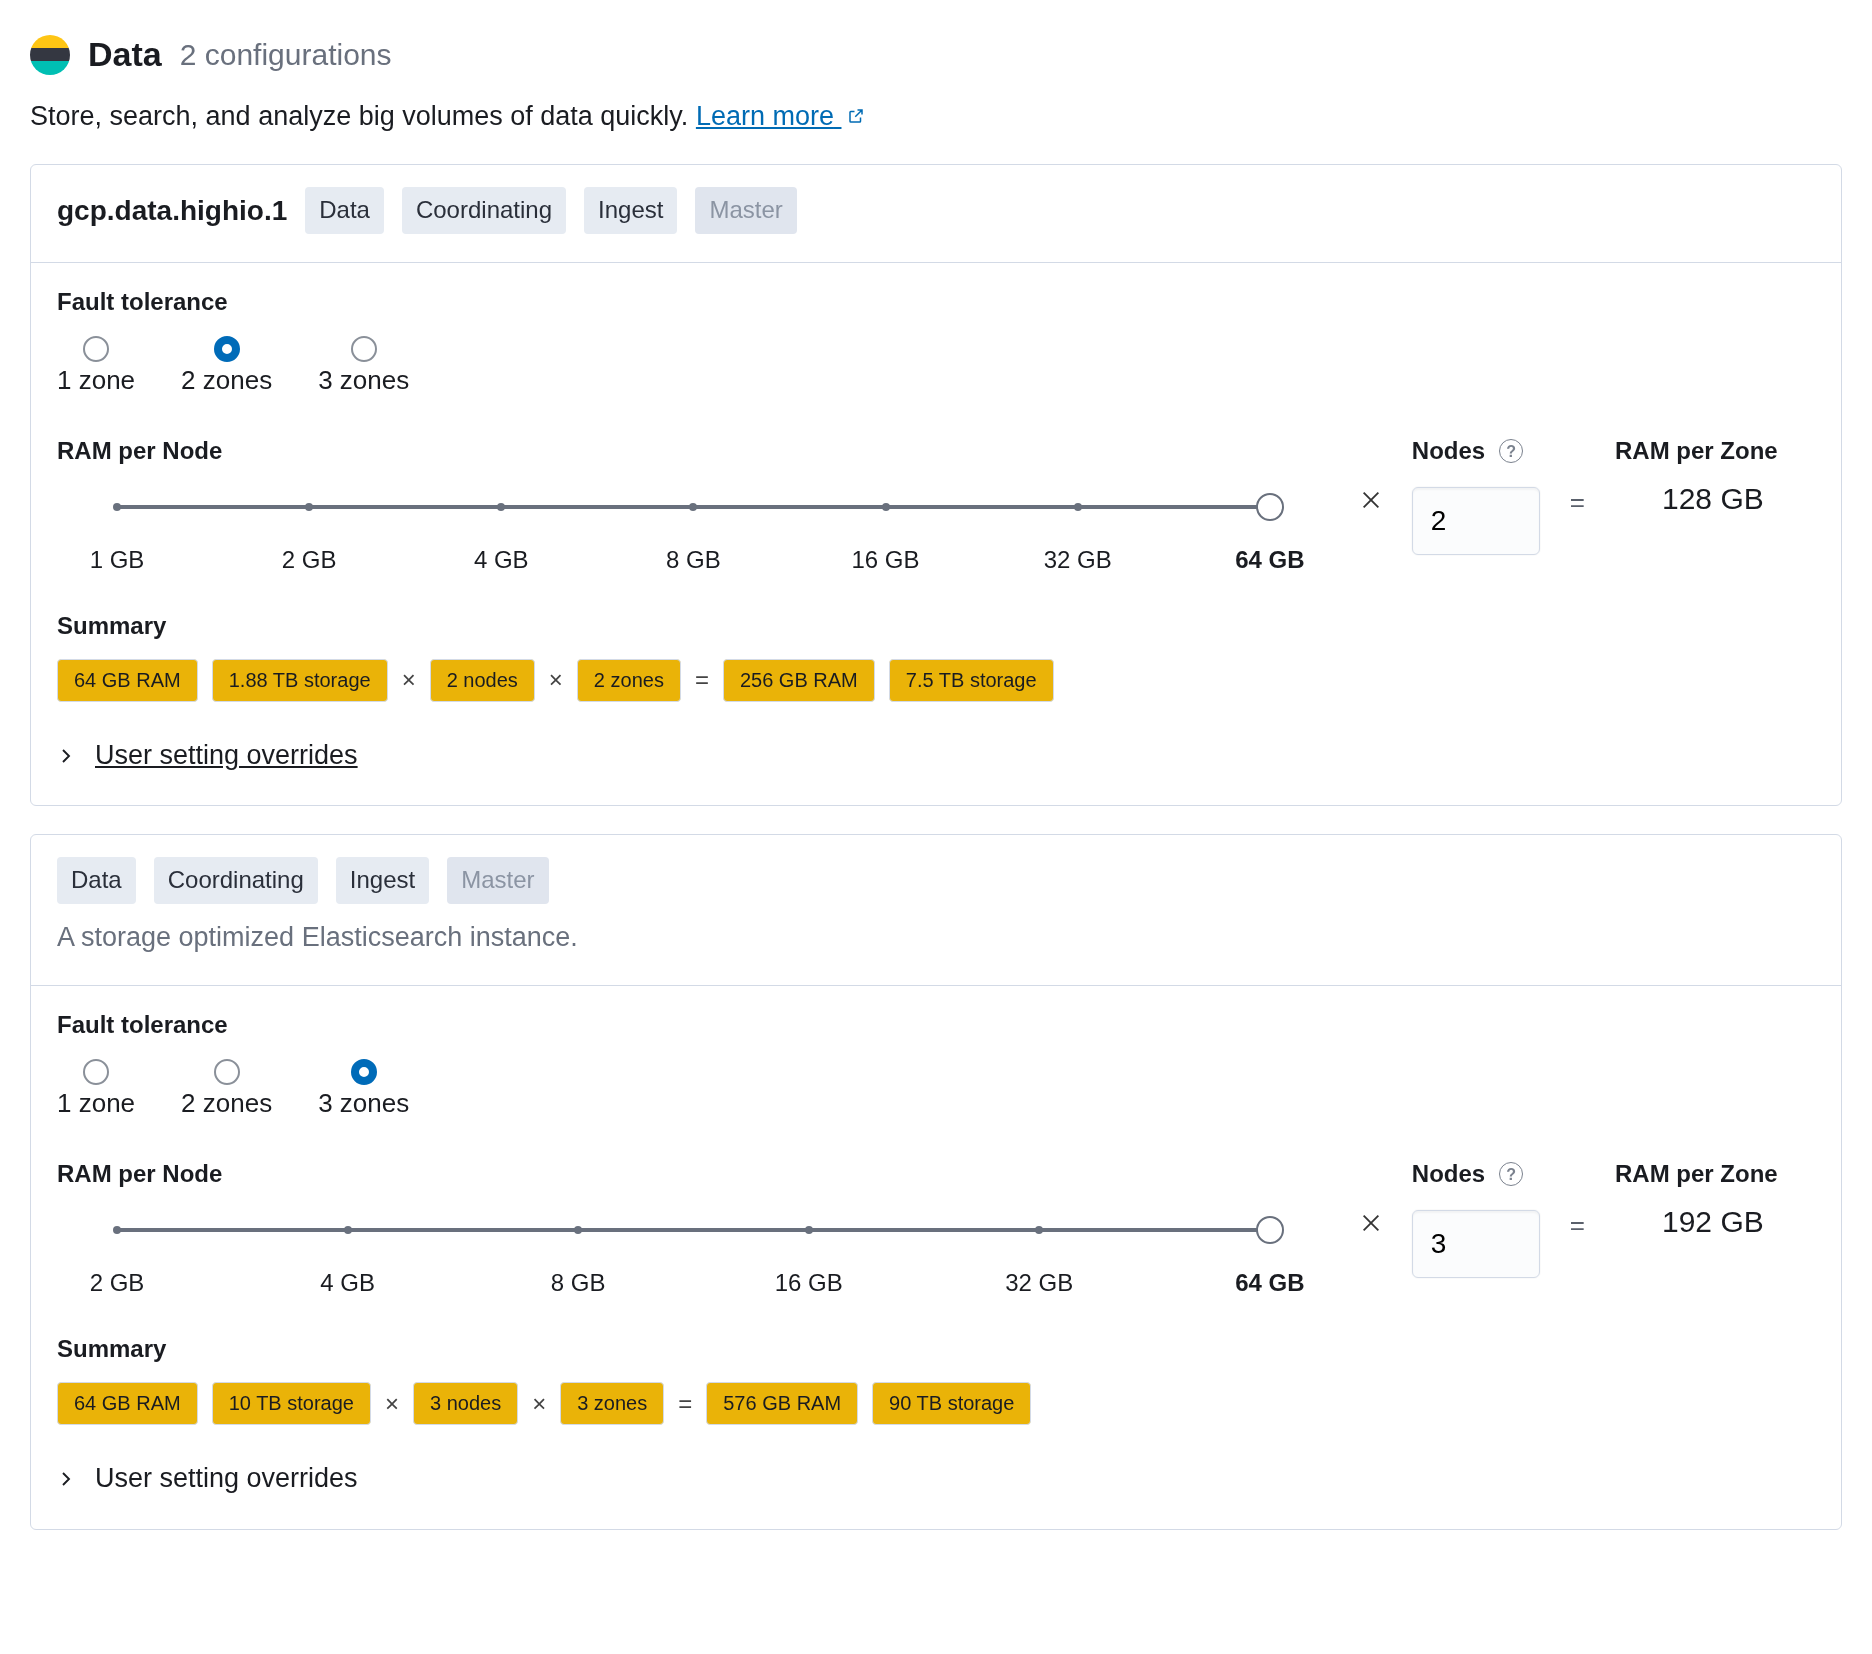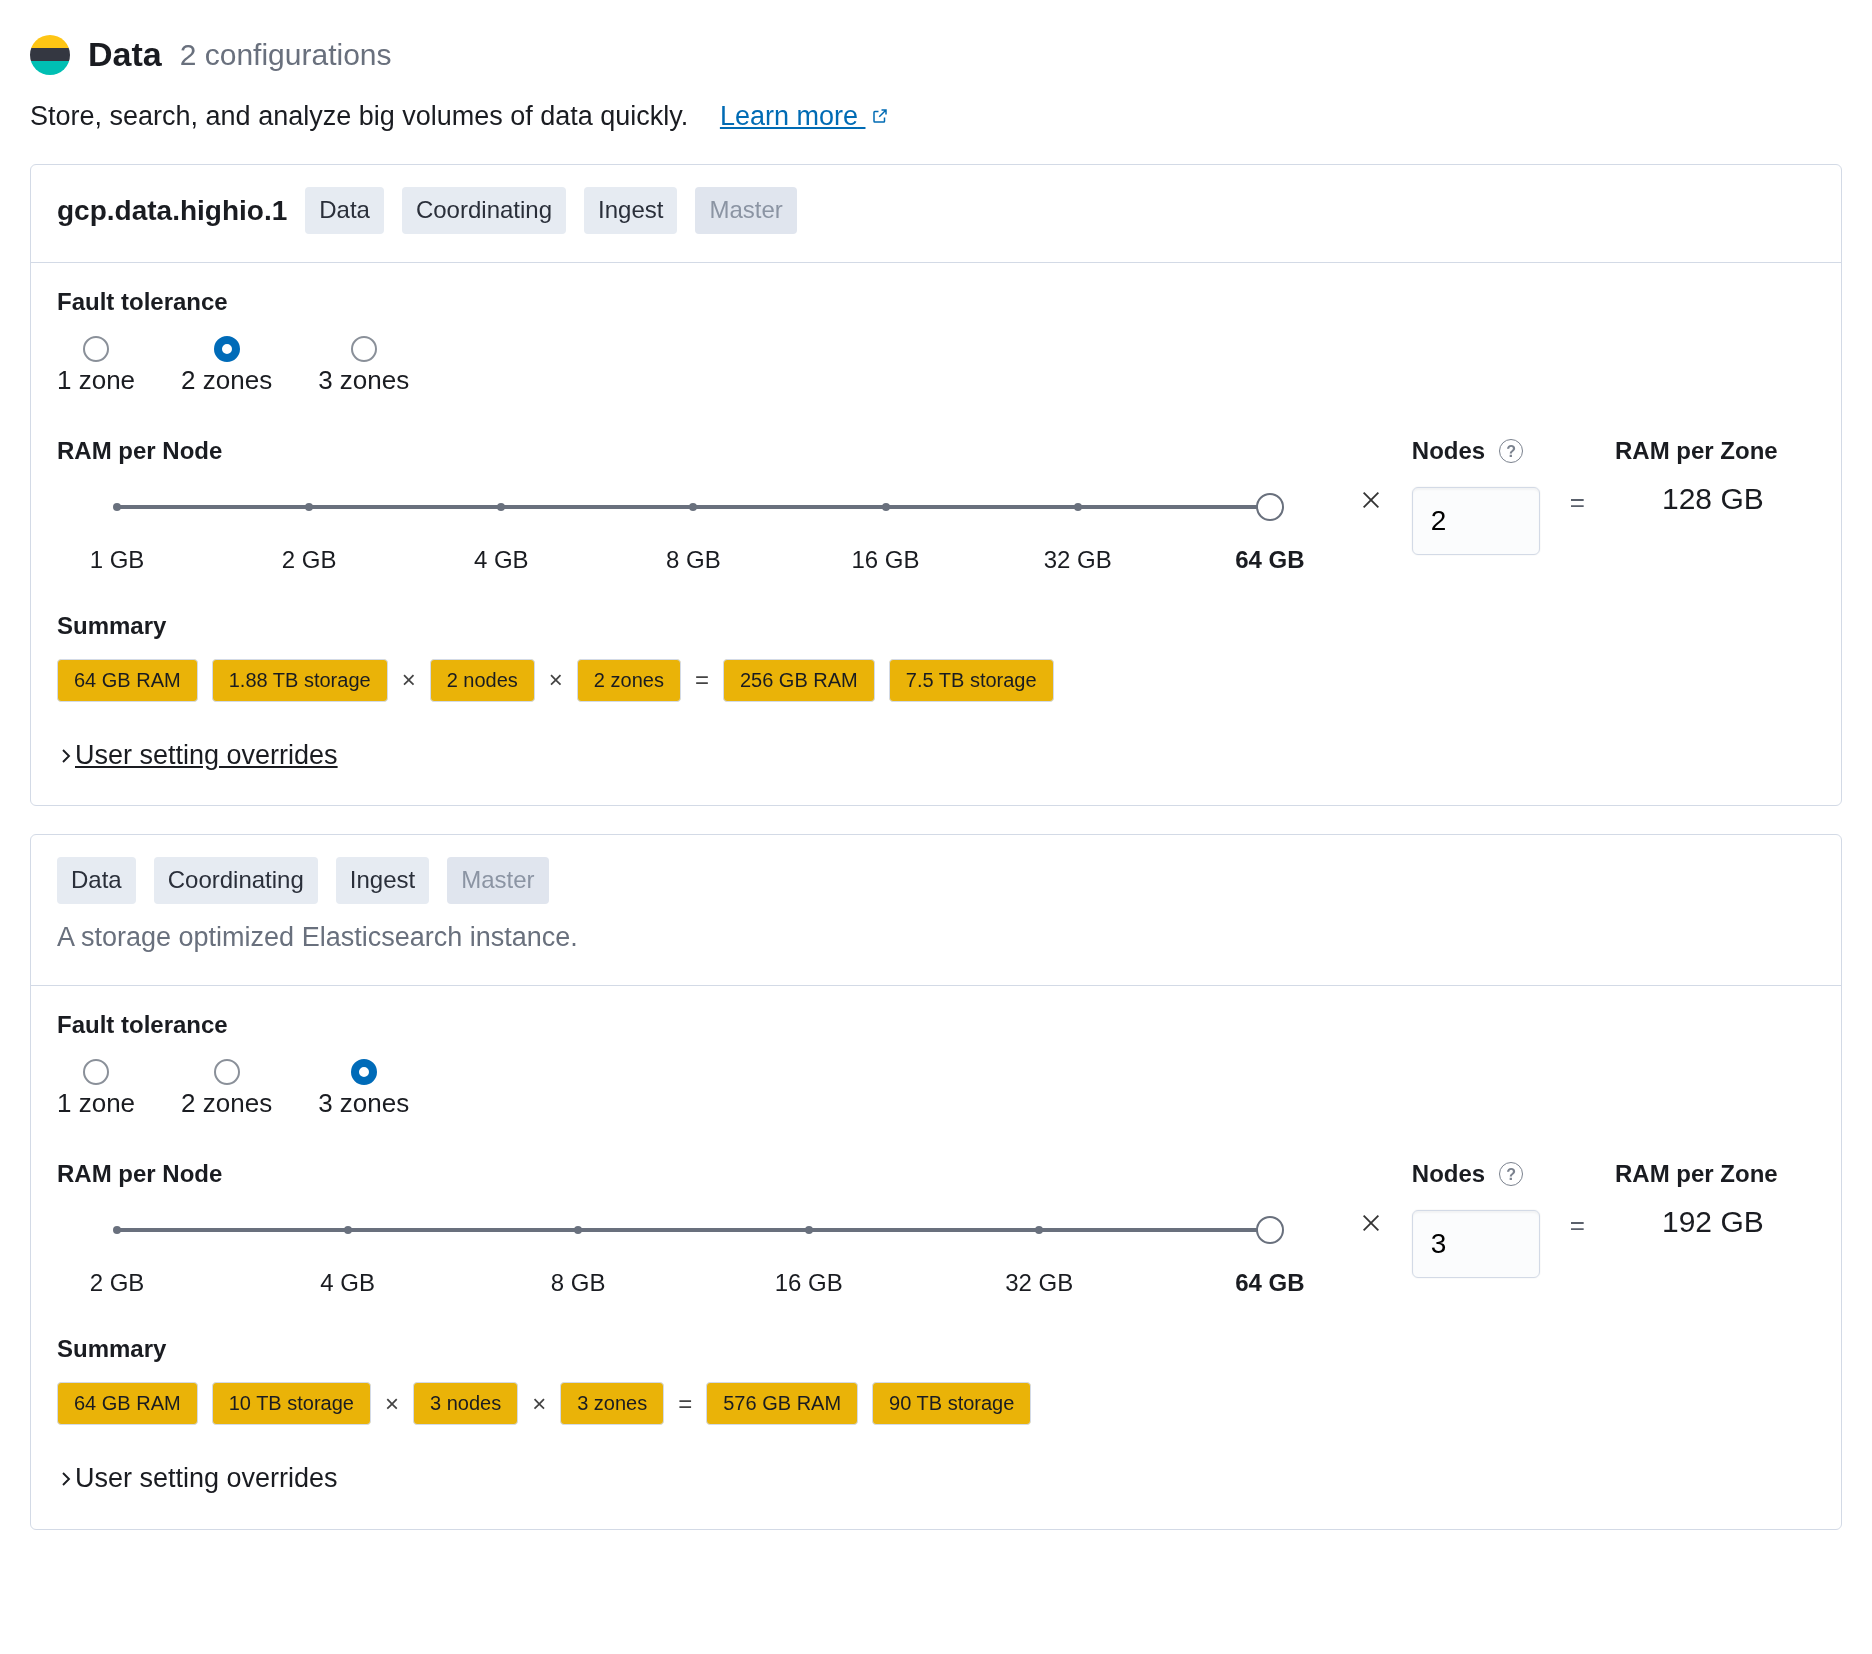--- a/index.html
+++ b/index.html
@@ -25,21 +25,21 @@
   }
   .header{display:flex;align-items:center;gap:18px;}
   .elastic-logo{width:40px;height:40px;border-radius:50%;position:relative;overflow:hidden;}
   .elastic-logo div{position:absolute;left:0;right:0;}
   .elastic-logo .a{top:0;height:33%;background:#fec514;}
   .elastic-logo .b{top:33%;height:34%;background:#343741;}
   .elastic-logo .c{top:67%;height:33%;background:#00bfb3;}
   .page-title{font-size:34px;font-weight:700;}
   .config-count{font-size:30px;color:var(--subdued);font-weight:400;}
   .desc-line{margin-top:18px;font-size:27px;}
-  .link{color:var(--link);margin-left:24px;}
+  .link{color:var(--link);}
   .ext-icon{display:inline-block;margin-left:6px;}
   .ext-icon svg{width:18px;height:18px;stroke:var(--link);fill:none;stroke-width:2;}
   .panel{
     border:1px solid var(--border);
     border-radius:6px;
     margin-top:28px;
     background:#fff;
     overflow:hidden;
   }
   .panel-header{padding:22px 26px 28px 26px;}
@@ -107,21 +107,21 @@
   .zone-col{min-width:200px;}
   .zone-head{font-weight:700;font-size:24px;margin-bottom:8px;}
   .zone-val{font-size:30px;margin-left:47px;}
   .summary-row{display:flex;align-items:center;gap:14px;flex-wrap:wrap;margin-top:14px;}
   .chip{
     border:1px solid var(--border);border-radius:4px;
     padding:6px 16px;font-size:20px;background:#eab308;
   }
   .sym{font-size:24px;color:#444;}
   .overrides{
-    display:flex;align-items:center;
+    display:flex;align-items:center;gap:20px;
     margin-top:34px;font-size:27px;cursor:pointer;
   }
   .overrides.u{text-decoration:underline;}
   .chevron{display:inline-flex;}
   .chevron svg{width:18px;height:22px;stroke:#1a1c21;stroke-width:2.5;fill:none;}
   .x-icon svg{width:22px;height:22px;stroke:#333;stroke-width:2;fill:none;}
 </style>
 </head>
 <body>
 

